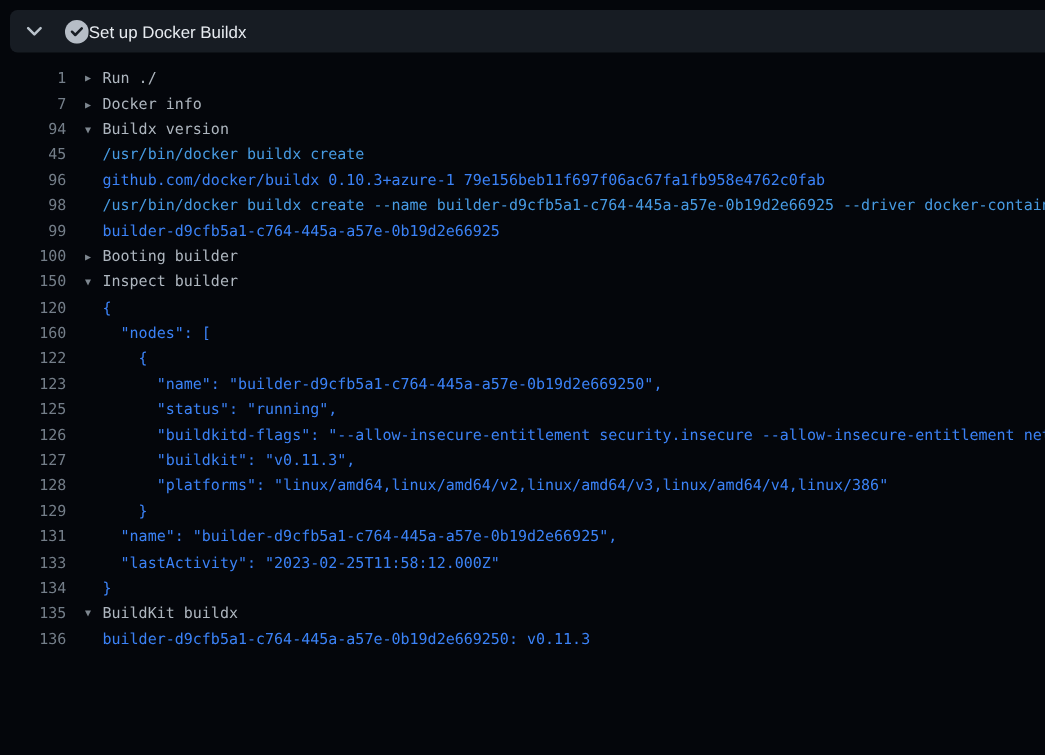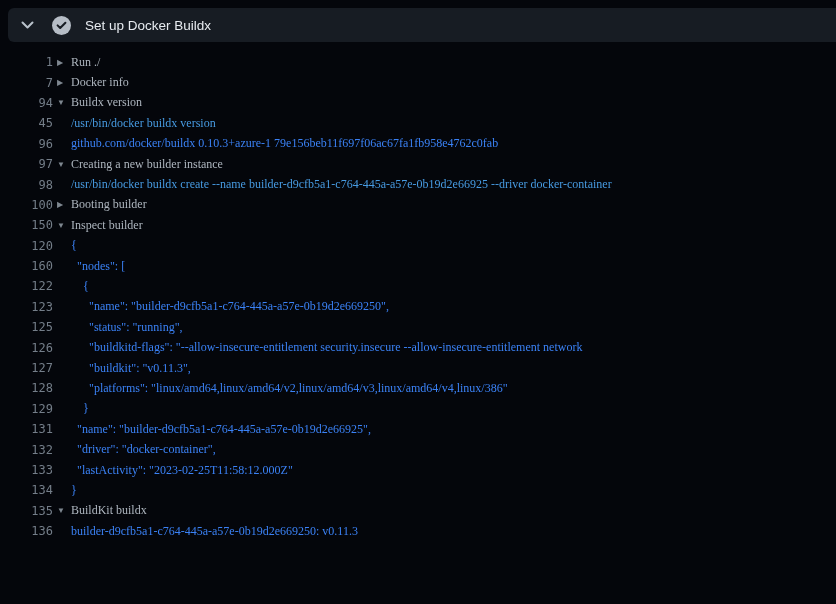--- a/index.html
+++ b/index.html
@@ -38,21 +38,20 @@
   .status-wrap {
     width: 20px;
     height: 20px;
     margin-left: 16px;
     display: flex;
     align-items: center;
     justify-content: center;
     flex: none;
   }
   .step-title {
-    margin-left: 14px;
     font-family: "Liberation Sans", sans-serif;
     font-size: 13.5px;
     font-weight: 400;
     color: #e7ebf0;
     white-space: nowrap;
   }
 
   
   .log {
     position: absolute;
@@ -71,23 +70,22 @@
   }
   .num {
     flex: none;
     width: 53px;
     text-align: right;
     color: #747e89;
     cursor: pointer;
   }
   .content {
     flex: none;
-    margin-left: 4px;
+    margin-left: 15px;
     white-space: pre;
-    font-family: Liberation Serif, serif;
   }
   .content.plain { padding-left: 14px; }
   .arrow {
     display: inline-block;
     width: 14px;
     font-size: 8px;
     color: #7e8790;
     vertical-align: 1px;
   }
   .t-group   { color: #aeb6bf; }
@@ -109,34 +107,33 @@
       <path d="M11.3 5.7 L6.9 10.1 L4.7 7.9" fill="none" stroke="#171c23" stroke-width="1.7" stroke-linecap="round" stroke-linejoin="round"></path>
     </svg>
   </span>
   <span class="step-title">Set up Docker Buildx</span>
 </div>
 
 <div class="log" id="log">
     <div class="row"><span class="num">1</span><span class="content t-group"><span class="arrow">▶</span><span>Run ./</span></span></div>
     <div class="row"><span class="num">7</span><span class="content t-group"><span class="arrow">▶</span><span>Docker info</span></span></div>
     <div class="row"><span class="num">94</span><span class="content t-group"><span class="arrow">▼</span><span>Buildx version</span></span></div>
-    <div class="row"><span class="num">45</span><span class="content plain t-command">/usr/bin/docker buildx version</span></div>
+    <div class="row"><span class="num">45</span><span class="content plain t-command">/usr/bin/docker buildx create</span></div>
     <div class="row"><span class="num">96</span><span class="content plain t-output">github.com/docker/buildx 0.10.3+azure-1 79e156beb11f697f06ac67fa1fb958e4762c0fab</span></div>
-    <div class="row"><span class="num">97</span><span class="content t-group"><span class="arrow">▼</span><span>Creating a new builder instance</span></span></div>
     <div class="row"><span class="num">98</span><span class="content plain t-command">/usr/bin/docker buildx create --name builder-d9cfb5a1-c764-445a-a57e-0b19d2e66925 --driver docker-container</span></div>
+    <div class="row"><span class="num">99</span><span class="content plain t-output">builder-d9cfb5a1-c764-445a-a57e-0b19d2e66925</span></div>
     <div class="row"><span class="num">100</span><span class="content t-group"><span class="arrow">▶</span><span>Booting builder</span></span></div>
     <div class="row"><span class="num">150</span><span class="content t-group"><span class="arrow">▼</span><span>Inspect builder</span></span></div>
     <div class="row"><span class="num">120</span><span class="content plain t-output">{</span></div>
     <div class="row"><span class="num">160</span><span class="content plain t-output">  "nodes": [</span></div>
     <div class="row"><span class="num">122</span><span class="content plain t-output">    {</span></div>
     <div class="row"><span class="num">123</span><span class="content plain t-output">      "name": "builder-d9cfb5a1-c764-445a-a57e-0b19d2e669250",</span></div>
     <div class="row"><span class="num">125</span><span class="content plain t-output">      "status": "running",</span></div>
     <div class="row"><span class="num">126</span><span class="content plain t-output">      "buildkitd-flags": "--allow-insecure-entitlement security.insecure --allow-insecure-entitlement network</span></div>
     <div class="row"><span class="num">127</span><span class="content plain t-output">      "buildkit": "v0.11.3",</span></div>
     <div class="row"><span class="num">128</span><span class="content plain t-output">      "platforms": "linux/amd64,linux/amd64/v2,linux/amd64/v3,linux/amd64/v4,linux/386"</span></div>
     <div class="row"><span class="num">129</span><span class="content plain t-output">    }</span></div>
     <div class="row"><span class="num">131</span><span class="content plain t-output">  "name": "builder-d9cfb5a1-c764-445a-a57e-0b19d2e66925",</span></div>
-    <div class="row"><span class="num">132</span><span class="content plain t-output">  "driver": "docker-container",</span></div>
     <div class="row"><span class="num">133</span><span class="content plain t-output">  "lastActivity": "2023-02-25T11:58:12.000Z"</span></div>
     <div class="row"><span class="num">134</span><span class="content plain t-output">}</span></div>
     <div class="row"><span class="num">135</span><span class="content t-group"><span class="arrow">▼</span><span>BuildKit buildx</span></span></div>
     <div class="row"><span class="num">136</span><span class="content plain t-output">builder-d9cfb5a1-c764-445a-a57e-0b19d2e669250: v0.11.3</span></div>
   </div>
 
 </body></html>

